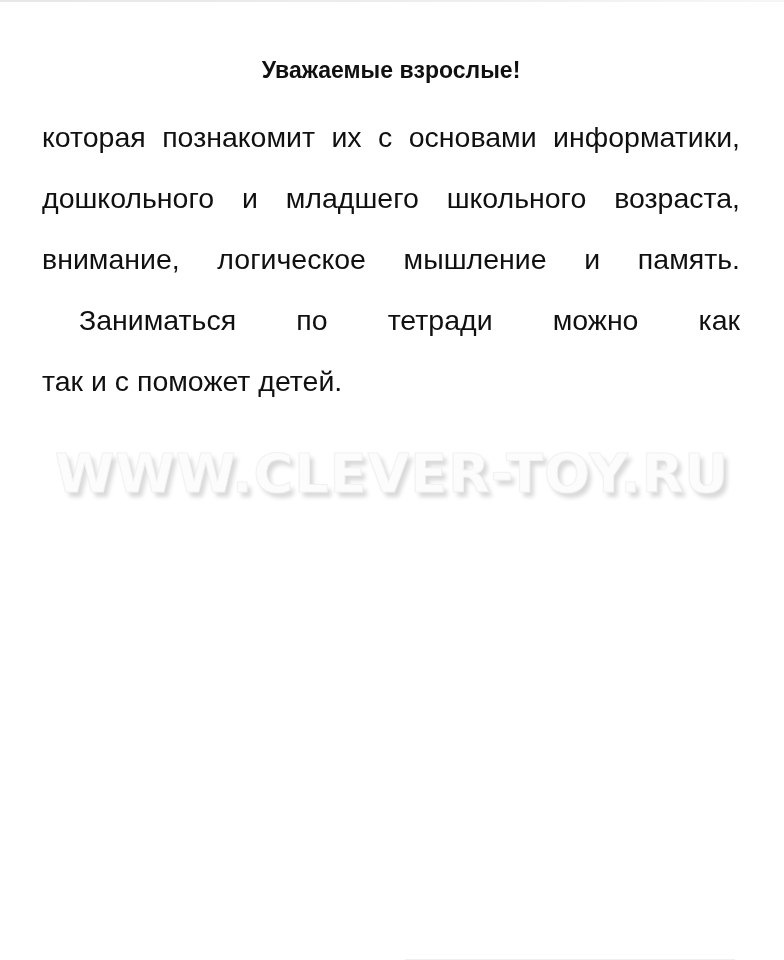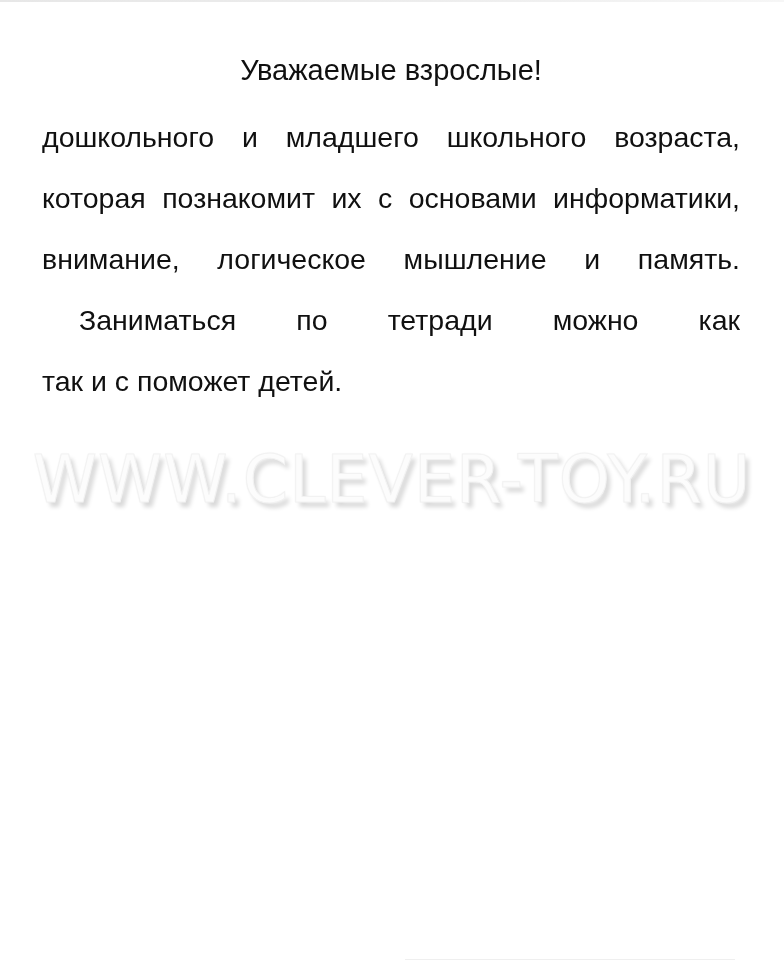--- a/index.html
+++ b/index.html
@@ -31,40 +31,40 @@
   }
   
   .watermark {
     position: absolute;
     top: 442px;
     left: 50%;
     transform: translateX(-50%);
     z-index: 0;
     white-space: nowrap;
     font-family: "DejaVu Sans", sans-serif;
-    font-weight: normal;
-    font-size: 65px;
+    font-weight: bold;
+    font-size: 54px;
     letter-spacing: 1px;
     color: #fcfcfc;
     -webkit-text-stroke: 1px #f2f2f2;
     text-shadow: 4px 5px 4px #d9d9d9, 0 0 2px #ececec;
   }
   .content {
     position: relative;
     z-index: 1;
     padding: 40px 44px 0 42px;
     font-size: 28.5px;
     line-height: 61px;
   }
   .title-line {
     height: 61px;
     overflow: hidden;
     text-align: center;
-    font-size: 29px;
-    font-weight: normal;
+    font-size: 23px;
+    font-weight: bold;
     margin: 0 0 6px 0;
   }
   .line {
     height: 61px;
     overflow: hidden;
     text-align: justify;
   }
   
   .line.full::after {
     content: "";
@@ -77,21 +77,21 @@
 </style>
 </head>
 <body>
 
 <div class="page">
   <div class="scan-edge-top"></div>
   <div class="watermark">WWW.CLEVER-TOY.RU</div>
   <div class="content">
     <h1 class="title-line">Уважаемые взрослые!</h1>
     <div>
+        <div class="line full">которая познакомит их с основами информатики,</div>
         <div class="line full">дошкольного и младшего школьного возраста,</div>
-        <div class="line full">которая познакомит их с основами информатики,</div>
         <div class="line full">внимание, логическое мышление и память. Выполняя</div>
         <div class="line full indent">Заниматься по тетради можно как индивидуально,</div>
         <div class="line">так и с поможет детей.</div>
       </div>
   </div>
   <div class="scan-edge-bottom"></div>
 </div>
 
 </body></html>

